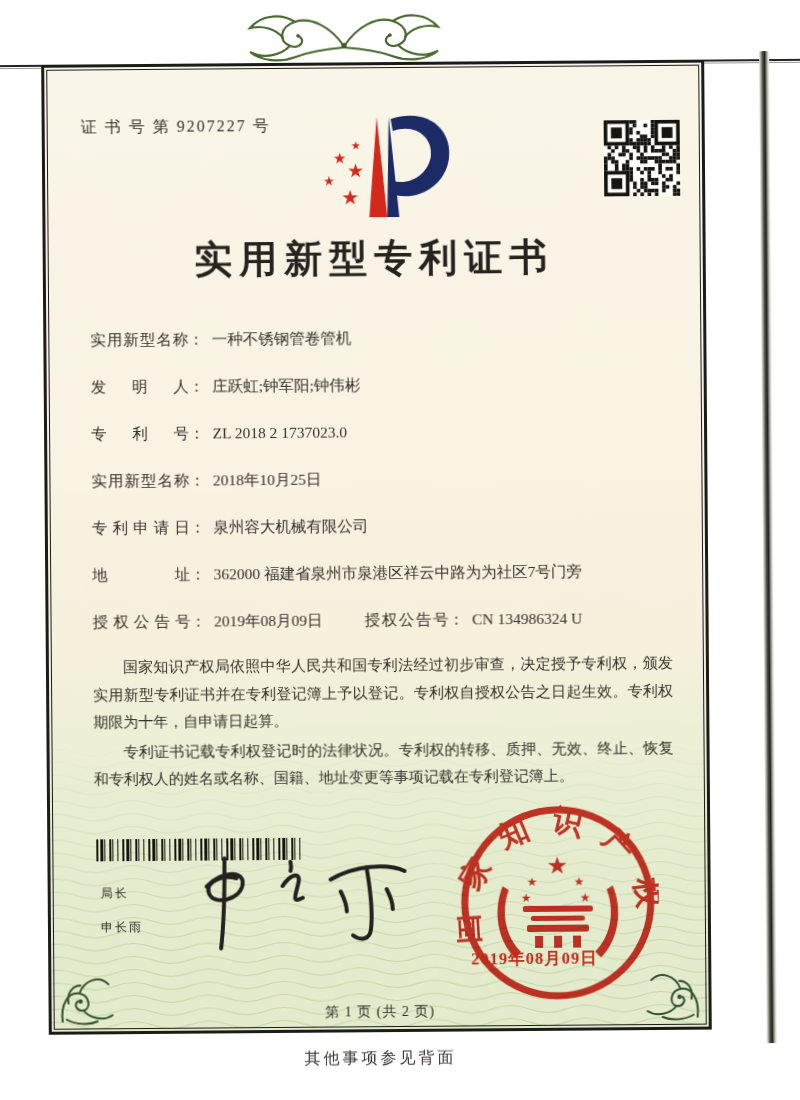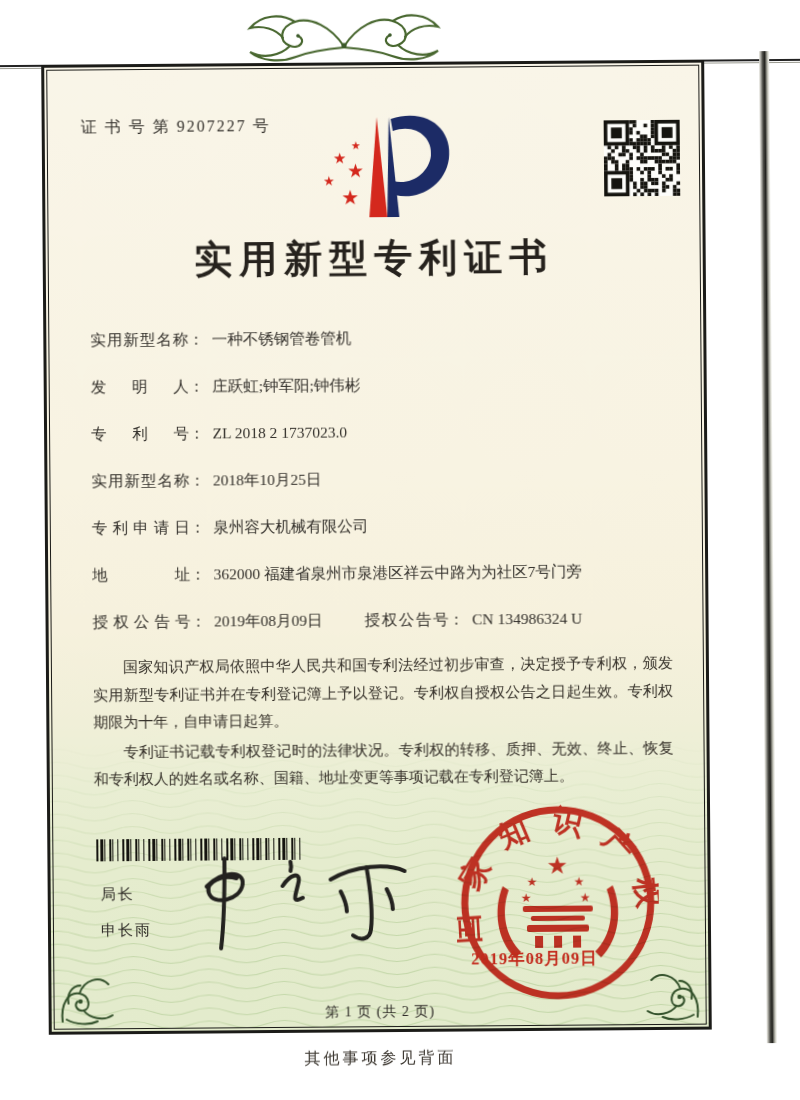--- a/index.html
+++ b/index.html
@@ -60,21 +60,21 @@
   .barcode { position:absolute; left:46px; top:772px; width:204px; height:22px; z-index:2;
     background:repeating-linear-gradient(90deg,
       #15140f 0 2px, transparent 2px 4px,
       #15140f 4px 7px, transparent 7px 8px,
       #15140f 8px 9px, transparent 9px 13px,
       #15140f 13px 15px, transparent 15px 16px,
       #15140f 16px 17px, transparent 17px 21px,
       #15140f 21px 22px, transparent 22px 26px);
   }
 
-  .sig-block { position:absolute; left:50px; top:818px; z-index:2; font-size:15px; color:#2c2925; }
+  .sig-block { position:absolute; left:50px; top:818px; z-index:2; font-size:12px; color:#2c2925; }
   .sig-block div { margin-bottom:17px; letter-spacing:2px; }
   .signature { position:absolute; left:128px; top:786px; width:240px; height:104px; z-index:3; }
 
   .seal { position:absolute; left:406px; top:738px; width:202px; height:202px; z-index:3;
     mix-blend-mode:multiply; opacity:.92; }
   .seal-date { position:absolute; left:420px; top:884px; width:220px; z-index:4;
     color:#c32a1c; font-size:16.5px; font-weight:bold; letter-spacing:1px; }
 
   .page-num { position:absolute; left:0; top:938px; width:100%; text-align:center;
     font-size:14px; color:#2c2925; z-index:2; letter-spacing:1px; }

